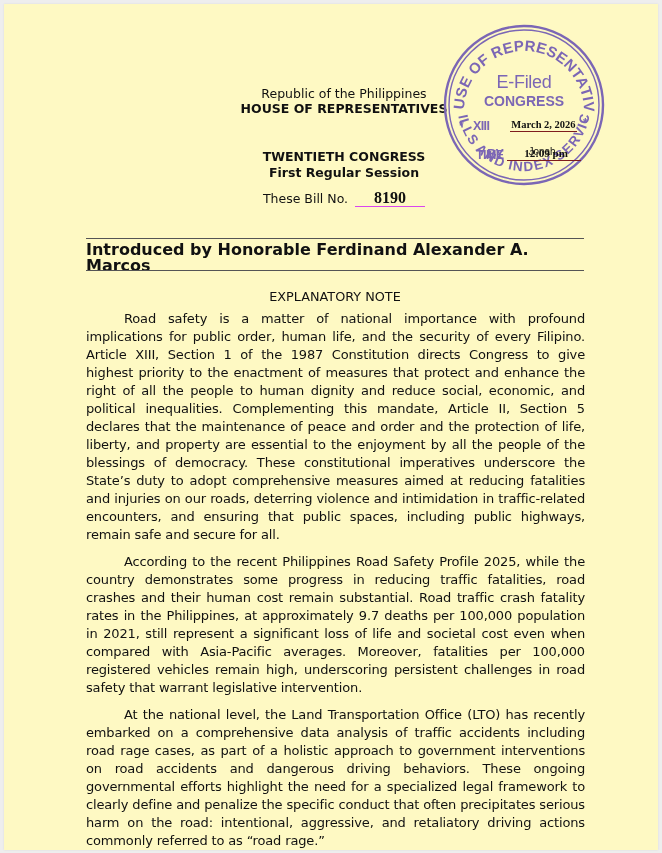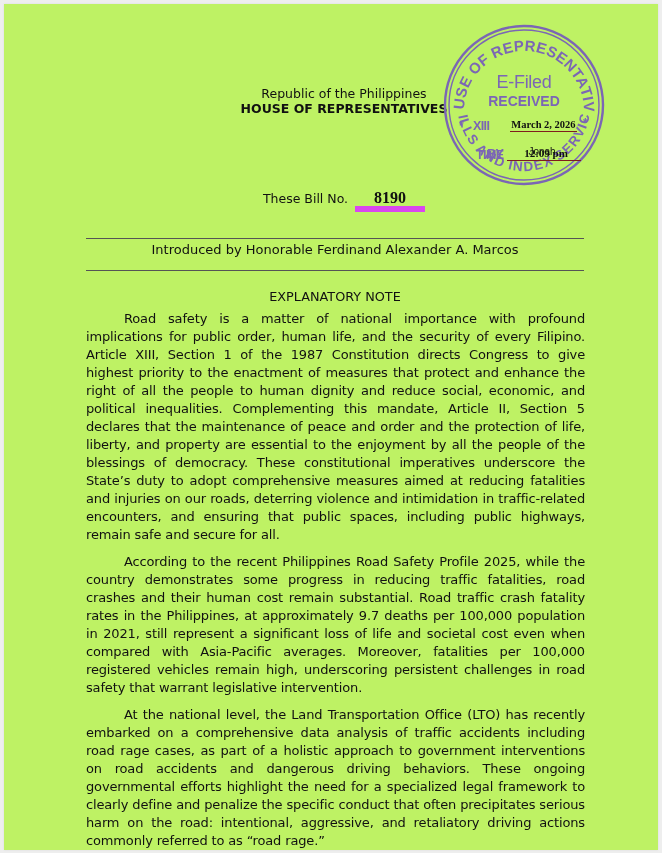--- a/index.html
+++ b/index.html
@@ -8,51 +8,51 @@
       background: #eeeeee;
       position: relative;
       overflow: hidden;
       font-family: "DejaVu Sans", sans-serif;
       color: #111;
     }
     .page {
       position: absolute;
       left: 4px; top: 4px;
       width: 654px; height: 846px;
-      background: #bef264;
+      background: #fef9c3;
       box-shadow: 0 0 2px rgba(0,0,0,0.08);
     }
     .header-block {
       position: absolute;
       left: 230px; width: 220px;
       top: 82px;
       text-align: center;
       font-size: 12.5px;
       line-height: 15px;
     }
     .header-block .bold { font-weight: bold; }
     .congress { position: absolute; left: 230px; width: 220px; top: 145px; text-align: center; font-size: 12.5px; line-height: 16px; font-weight: bold; }
     .billno { position: absolute; left: 230px; width: 220px; top: 186px; text-align: center; font-size: 12.5px; line-height: 18px; }
     .billno .num {
       display: inline-block;
       width: 70px;
-      border-bottom: 6px solid #d946ef;
+      border-bottom: 1px solid #d946ef;
       font-family: "Liberation Serif", serif;
       font-weight: bold;
       font-size: 16px;
       line-height: 16px;
       text-align: center;
       margin-left: 3px;
     }
     .rule { position: absolute; left: 82px; width: 498px; height: 0; border-top: 1.3px solid #555; }
     .rule.r1 { top: 234px; }
     .rule.r2 { top: 266px; }
     .introduced {
       position: absolute; left: 82px; width: 498px; top: 238px;
-      text-align: center; font-weight: normal; font-size: 13px; line-height: 16px;
+      font-weight: bold; font-size: 16px; line-height: 16px;
     }
     .note-title {
       position: absolute; left: 82px; width: 498px; top: 285px;
       text-align: center; font-weight: normal; font-size: 12.8px; line-height: 16px;
     }
     .body-text {
       position: absolute; left: 82px; width: 499px; top: 306px;
       font-size: 13px; line-height: 18px;
       text-align: justify;
       letter-spacing: -0.15px;
@@ -92,20 +92,24 @@
 </head>
 <body>
 
 <div class="page">
 
   <div class="header-block">
     <div>Republic of the Philippines</div>
     <div class="bold">HOUSE OF REPRESENTATIVES</div>
   </div>
 
+  <div class="congress">
+    <div>TWENTIETH CONGRESS</div>
+    <div>First Regular Session</div>
+  </div>
 
   <div class="billno">
     <span>These Bill No.</span>
     <span class="num">8190</span>
   </div>
 
   <div class="stamp">
     <svg viewBox="0 0 164 164">
       <defs>
         <path id="arcTop" d="M 22 88 A 60 60 0 1 1 142 88"></path>
@@ -117,21 +121,21 @@
         <textPath href="#arcTop" startOffset="50%" text-anchor="middle" id="topArcText">HOUSE OF REPRESENTATIVES</textPath>
       </text>
       <text font-family="Liberation Sans, sans-serif" font-weight="bold" font-size="13.5" fill="#7b66b5">
         <textPath href="#arcBottom" startOffset="50%" text-anchor="middle" id="bottomArcText" dominant-baseline="hanging">BILLS AND INDEX SERVICE</textPath>
       </text>
       <text x="17" y="107" font-family="Liberation Sans, sans-serif" font-weight="bold" font-size="12" fill="#7b66b5">*</text>
       <text x="141" y="104" font-family="Liberation Sans, sans-serif" font-weight="bold" font-size="12" fill="#7b66b5">*</text>
     </svg>
     <div class="stamp-text">
       <div class="efiled">E-Filed</div>
-      <div class="received">RECEIVED</div>
+      <div class="received">CONGRESS</div>
       <div class="srow row-date">
         <span class="lbl">XIII</span>
         <span class="val">March 2, 2026</span>
       </div>
       <div class="srow row-time">
         <span class="lbl">TIME</span>
         <span class="val">12:09 pm</span>
       </div>
       <div class="srow row-by">
         <span class="lbl">BY</span>

